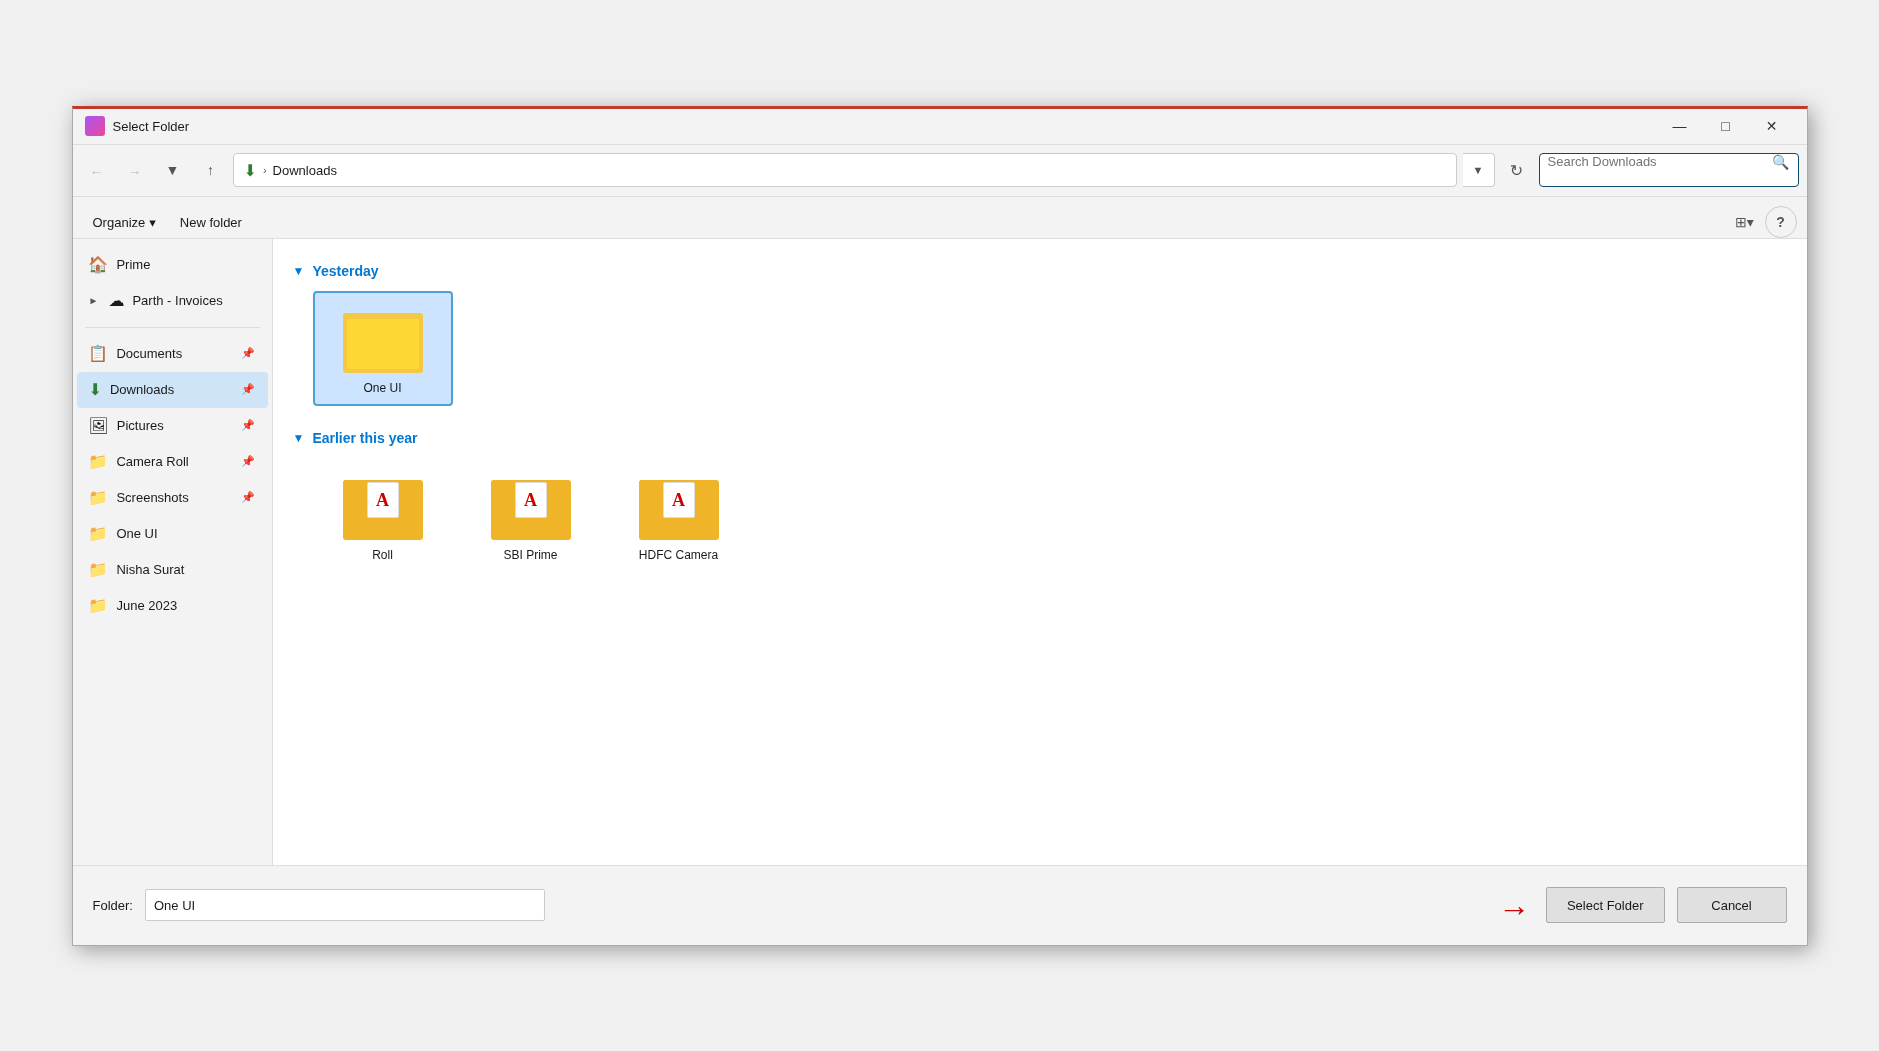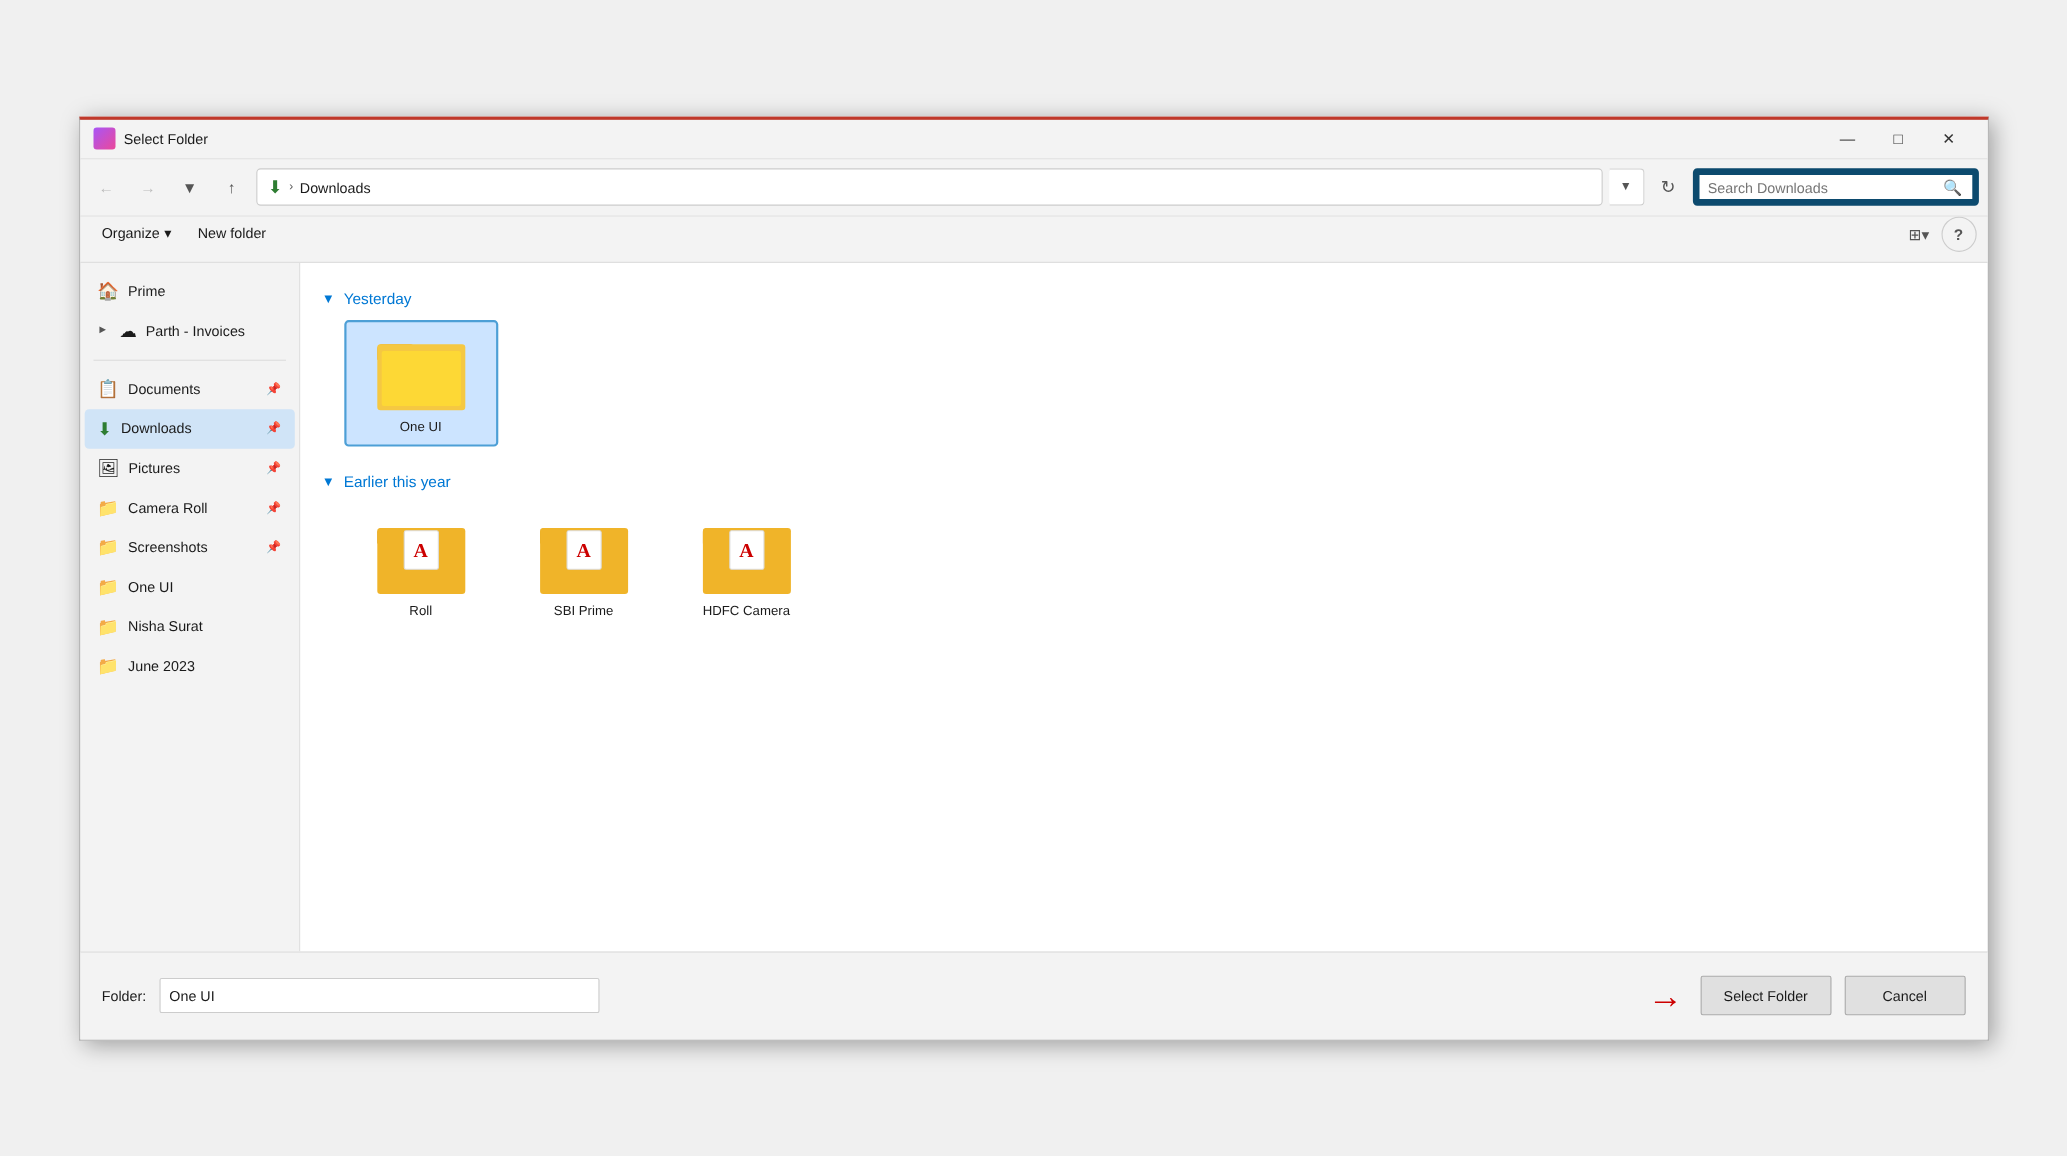--- a/index.html
+++ b/index.html
@@ -135,25 +135,25 @@
       border-radius: 4px;
       font-size: 16px;
       color: #555;
       display: flex;
       align-items: center;
       justify-content: center;
     }
     .search-box {
       width: 260px;
       height: 34px;
-      border: 6px solid #0c4a6e;
+      border: 1px solid #0c4a6e;
       border-radius: 4px;
       background: white;
       display: flex;
-      align-items: center;
+      align-items: flex-start;
       padding: 0 8px;
       gap: 6px;
     }
     .search-input {
       border: none;
       outline: none;
       font-size: 13px;
       color: #777;
       flex: 1;
       background: transparent;
@@ -161,21 +161,21 @@
     .search-icon {
       color: #555;
       font-size: 14px;
     }
 
     
     .toolbar {
       height: 42px;
       background: #f3f3f3;
       display: flex;
-      align-items: flex-start;
+      align-items: flex-end;
       padding: 0 10px;
       gap: 4px;
       border-bottom: 1px solid #ddd;
       flex-shrink: 0;
     }
     .toolbar-btn {
       height: 30px;
       padding: 0 10px;
       border: none;
       background: transparent;
@@ -283,21 +283,21 @@
       margin-bottom: 12px;
       margin-top: 8px;
     }
     .section-chevron {
       font-size: 12px;
       color: #0078d4;
       cursor: pointer;
     }
     .section-title {
       font-size: 14px;
-      font-weight: 400;
+      font-weight: 700;
       color: #0078d4;
     }
     .folder-grid {
       display: flex;
       flex-wrap: wrap;
       gap: 8px;
       margin-bottom: 24px;
       padding-left: 20px;
     }
     .folder-item {

